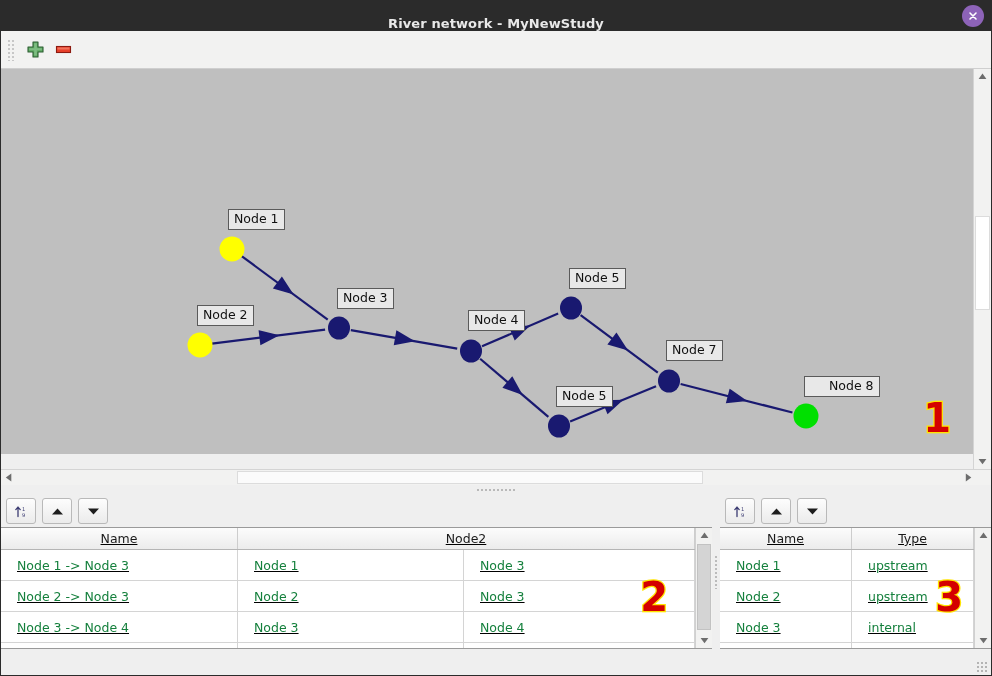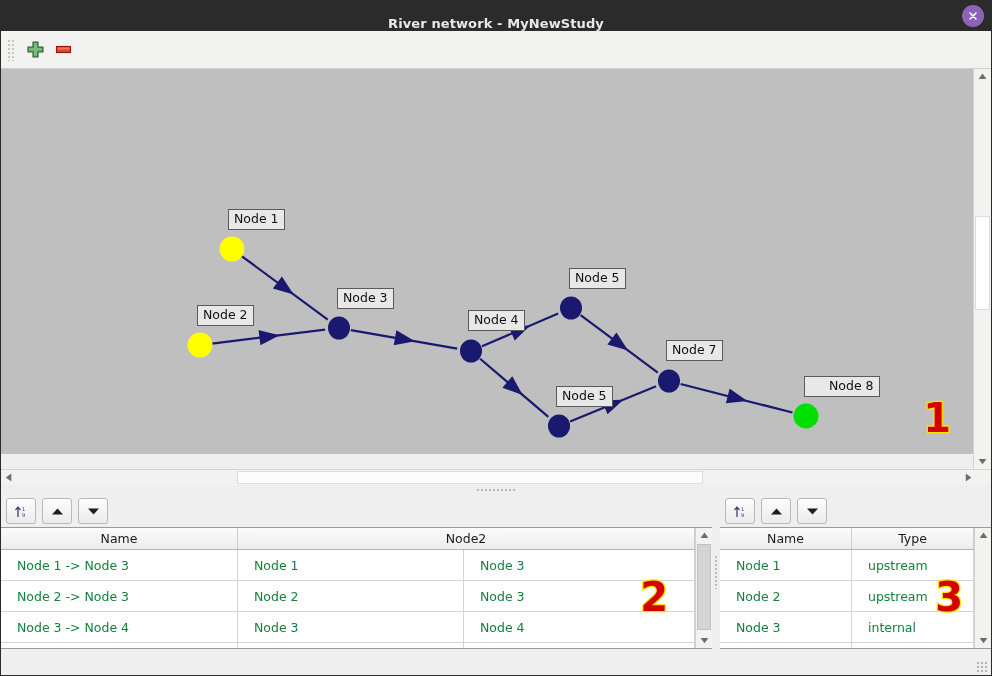--- a/index.html
+++ b/index.html
@@ -168,20 +168,21 @@
     flex: 1 1 auto;
     display: flex;
     background: #efefef;
     min-height: 0;
   }
   .pane {
     display: flex;
     flex-direction: column;
     min-width: 0;
     position: relative;
+    text-decoration: underline;
   }
   .pane-left  { width: 711px; }
   .pane-divider {
     width: 8px;
     background: #efefef;
     display: flex; align-items: center; justify-content: center;
     cursor: col-resize;
   }
   .pane-divider .vd {
     width: 4px; height: 34px;

